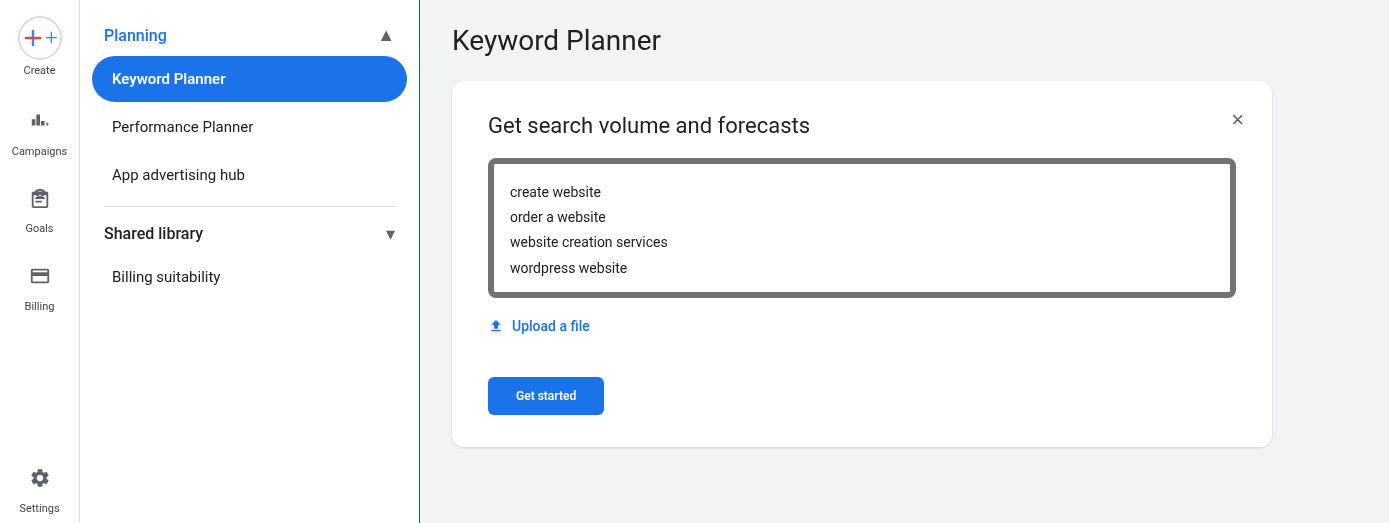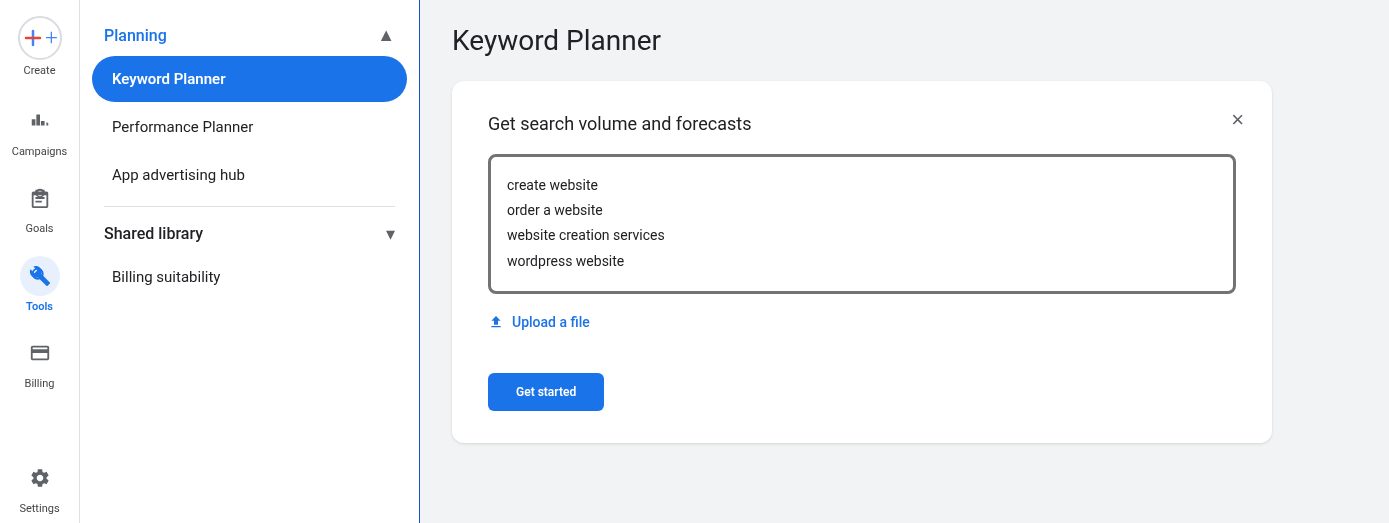--- a/index.html
+++ b/index.html
@@ -140,21 +140,21 @@
     .card {
       background: #fff;
       border-radius: 12px;
       padding: 32px 36px;
       max-width: 820px;
       box-shadow: 0 1px 3px rgba(0,0,0,0.12);
       position: relative;
     }
 
     .card-title {
-      font-size: 18px;
+      font-size: 22px;
       font-weight: 400;
       color: #202124;
       margin-bottom: 20px;
     }
 
     .close-btn {
       position: absolute;
       top: 24px;
       right: 24px;
       background: none;
@@ -162,21 +162,21 @@
       cursor: pointer;
       font-size: 22px;
       color: #5f6368;
       line-height: 1;
       padding: 4px;
     }
 
     .keywords-textarea {
       width: 100%;
       height: 140px;
-      border: 3px solid #737373;
+      border: 6px solid #737373;
       border-radius: 8px;
       padding: 16px;
       font-size: 14px;
       color: #202124;
       resize: none;
       font-family: inherit;
       line-height: 1.8;
       outline: none;
     }
 
@@ -240,34 +240,20 @@
       <svg width="22" height="22" viewBox="0 0 24 24" fill="none">
         <path d="M19 5h-2V3h-2v2H9V3H7v2H5C3.9 5 3 5.9 3 7v14c0 1.1.9 2 2 2h14c1.1 0 2-.9 2-2V7c0-1.1-.9-2-2-2zm0 16H5V9h14v12z" fill="#5f6368"></path>
         <path d="M7 11h10v2H7zm0 4h7v2H7z" fill="#5f6368"></path>
 
         <path d="M12 2C9 2 7 4 7 6.5c0 2 1.2 3.7 3 4.4V13h4v-2.1c1.8-.7 3-2.4 3-4.4C17 4 15 2 12 2zm0 8c-1.7 0-3-1.3-3-3s1.3-3 3-3 3 1.3 3 3-1.3 3-3 3z" fill="#5f6368"></path>
       </svg>
     </div>
     <span class="nav-icon-label">Goals</span>
   </div>
 
-  <div class="nav-icon-item active">
-    <div class="icon-circle" style="background:#e8f0fe;">
-      <svg width="22" height="22" viewBox="0 0 24 24" fill="none">
-        <path d="M15.5 14h-.79l-.28-.27A6.471 6.471 0 0 0 16 9.5 6.5 6.5 0 1 0 9.5 16c1.61 0 3.09-.59 4.23-1.57l.27.28v.79l5 4.99L20.49 19l-4.99-5zm-6 0C7.01 14 5 11.99 5 9.5S7.01 5 9.5 5 14 7.01 14 9.5 11.99 14 9.5 14z" fill="#1a73e8"></path>
-
-        <path d="M13.5 6.5c-1.02 0-1.93.36-2.64.94l3.7 3.7c.58-.71.94-1.62.94-2.64C15.5 6.12 14.62 5.24 13.5 6.5z" fill="#1a73e8" opacity="0"></path>
-      </svg>
-
-      <svg width="22" height="22" viewBox="0 0 24 24" style="position:absolute;">
-        <path d="M22.7 19l-9.1-9.1c.9-2.3.4-5-1.5-6.9-2-2-5-2.4-7.4-1.3L9 6 6 9 1.6 4.7C.4 7.1.9 10.1 2.9 12.1c1.9 1.9 4.6 2.4 6.9 1.5l9.1 9.1c.4.4 1 .4 1.4 0l2.3-2.3c.5-.4.5-1.1.1-1.4z" fill="#1a73e8"></path>
-      </svg>
-    </div>
-    <span class="nav-icon-label">Tools</span>
-  </div>
 
   <div class="nav-icon-item">
     <div class="icon-circle">
       <svg width="22" height="22" viewBox="0 0 24 24" fill="none">
         <path d="M20 4H4c-1.11 0-2 .89-2 2v12c0 1.11.89 2 2 2h16c1.11 0 2-.89 2-2V6c0-1.11-.89-2-2-2zm0 14H4v-6h16v6zm0-10H4V6h16v2z" fill="#5f6368"></path>
       </svg>
     </div>
     <span class="nav-icon-label">Billing</span>
   </div>
 

